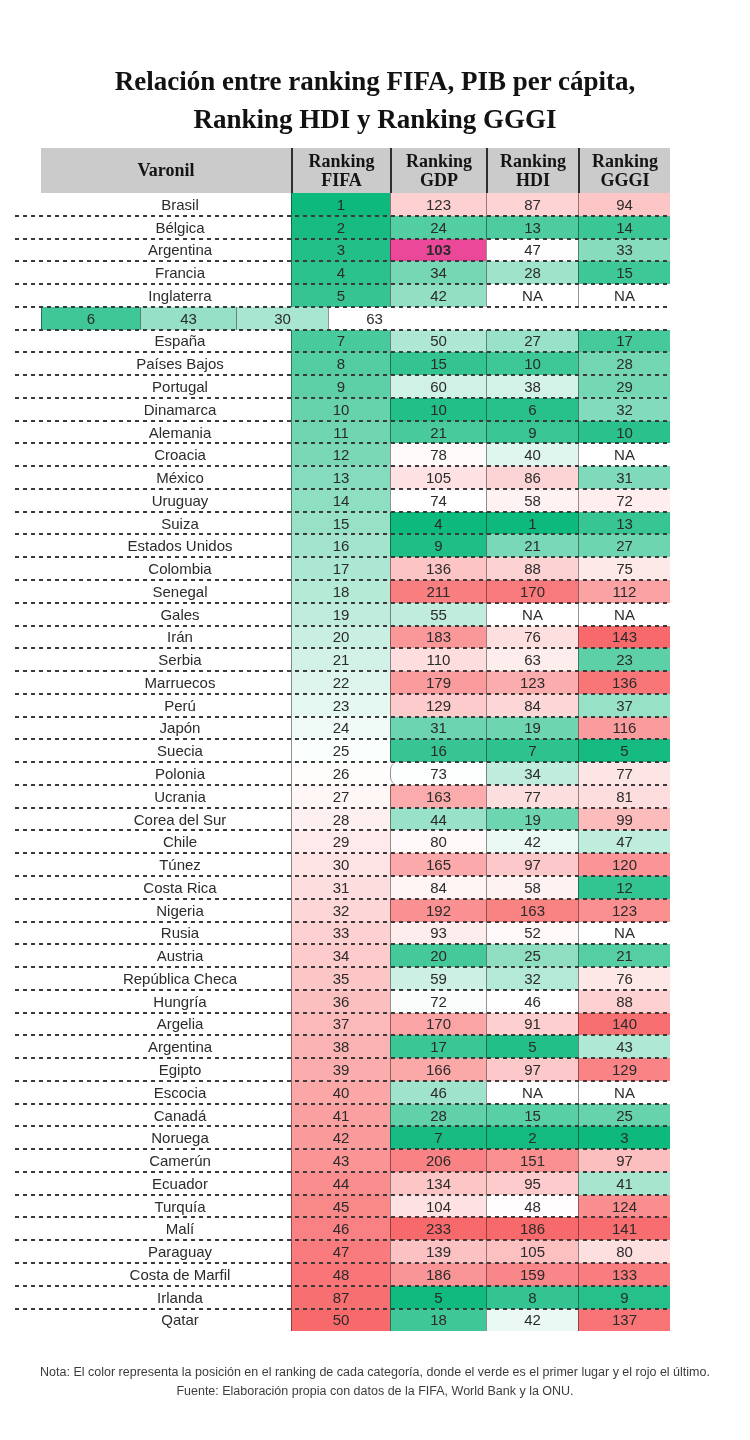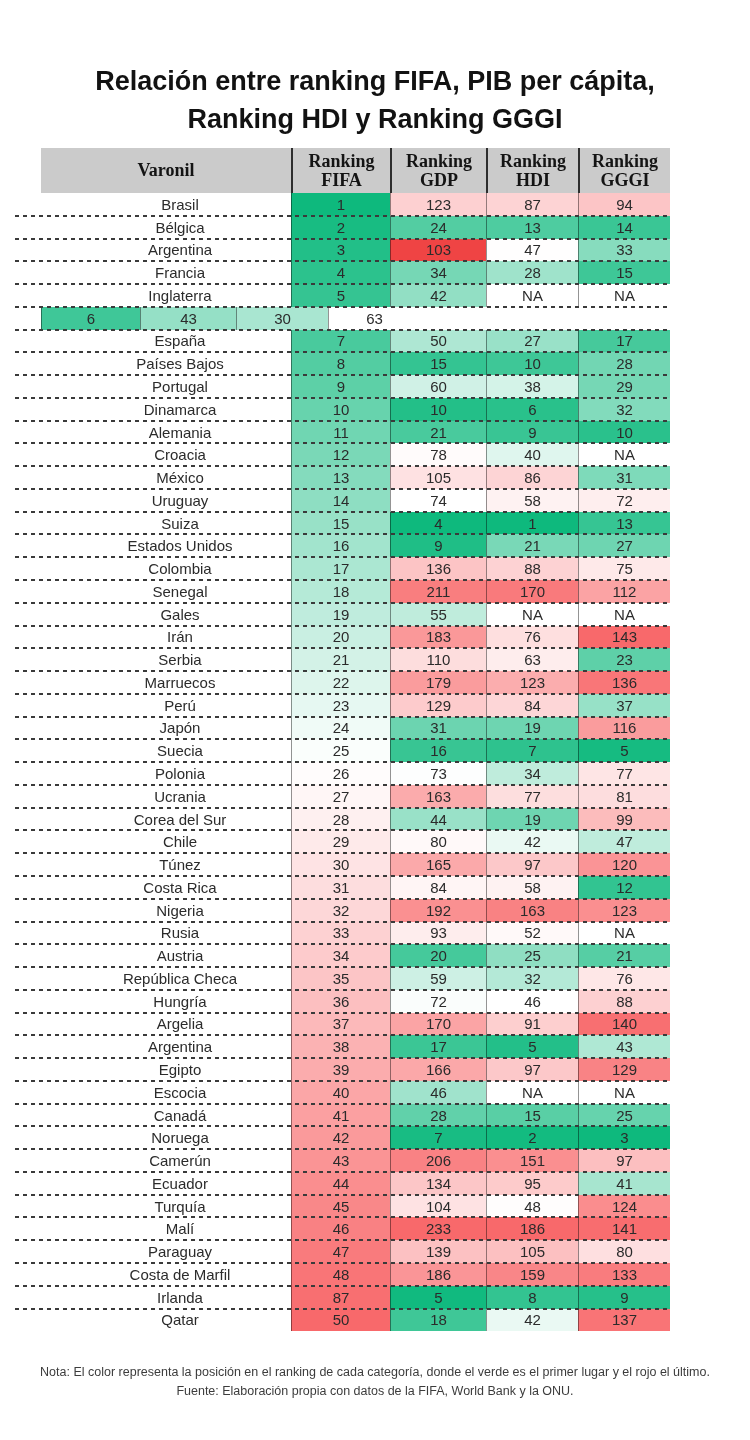--- a/index.html
+++ b/index.html
@@ -7,21 +7,21 @@
     width: 750px; height: 1440px;
     background: #ffffff;
     position: relative;
     font-family: "Liberation Sans", sans-serif;
     overflow: hidden;
   }
   .title {
     position: absolute;
     top: 62px; left: 0; right: 0;
     text-align: center;
-    font-family: Liberation Sans, sans-serif;
+    font-family: Liberation Serif, serif;
     font-weight: bold;
     font-size: 27px;
     line-height: 38px;
     color: #121212;
   }
   .table-wrap {
     position: absolute;
     left: 15px; top: 148px;
     width: 655px;
   }
@@ -112,21 +112,21 @@
         <div class="cell country">Bélgica</div>
         <div class="cell rank w-fifa" style="background: rgb(24, 188, 130);">2</div>
         <div class="cell rank w-gdp" style="background: rgb(83, 205, 162);">24</div>
         <div class="cell rank w-hdi" style="background: rgb(78, 204, 160);">13</div>
         <div class="cell rank w-gggi" style="background: rgb(58, 198, 149);">14</div>
       </div>
       <div class="row">
         <div class="spacer"></div>
         <div class="cell country">Argentina</div>
         <div class="cell rank w-fifa" style="background: rgb(34, 191, 136);">3</div>
-        <div class="cell rank w-gdp" style="background: #ef4444;">103</div>
+        <div class="cell rank w-gdp" style="background: #ec4899; font-weight: bold;">103</div>
         <div class="cell rank w-hdi" style="background: rgb(255, 254, 254);">47</div>
         <div class="cell rank w-gggi" style="background: rgb(135, 220, 190);">33</div>
       </div>
       <div class="row">
         <div class="spacer"></div>
         <div class="cell country">Francia</div>
         <div class="cell rank w-fifa" style="background: rgb(44, 194, 141);">4</div>
         <div class="cell rank w-gdp" style="background: rgb(118, 215, 181);">34</div>
         <div class="cell rank w-hdi" style="background: rgb(159, 227, 203);">28</div>
         <div class="cell rank w-gggi" style="background: rgb(62, 199, 151);">15</div>
@@ -295,21 +295,21 @@
         <div class="cell country">Suecia</div>
         <div class="cell rank w-fifa" style="background: rgb(250, 254, 252);">25</div>
         <div class="cell rank w-gdp" style="background: rgb(56, 197, 147);">16</div>
         <div class="cell rank w-hdi" style="background: rgb(46, 194, 142);">7</div>
         <div class="cell rank w-gggi" style="background: rgb(22, 187, 129);">5</div>
       </div>
       <div class="row">
         <div class="spacer"></div>
         <div class="cell country">Polonia</div>
         <div class="cell rank w-fifa" style="background: rgb(255, 252, 252);">26</div>
-        <div class="cell rank w-gdp" style="background: rgb(253, 254, 254);">73</div>
+        <div class="cell rank w-gdp" style="background: rgb(253, 254, 254); border-radius: 8px;">73</div>
         <div class="cell rank w-hdi" style="background: rgb(191, 236, 220);">34</div>
         <div class="cell rank w-gggi" style="background: rgb(254, 229, 229);">77</div>
       </div>
       <div class="row">
         <div class="spacer"></div>
         <div class="cell country">Ucrania</div>
         <div class="cell rank w-fifa" style="background: rgb(255, 246, 246);">27</div>
         <div class="cell rank w-gdp" style="background: rgb(251, 171, 172);">163</div>
         <div class="cell rank w-hdi" style="background: rgb(253, 222, 222);">77</div>
         <div class="cell rank w-gggi" style="background: rgb(253, 221, 222);">81</div>

